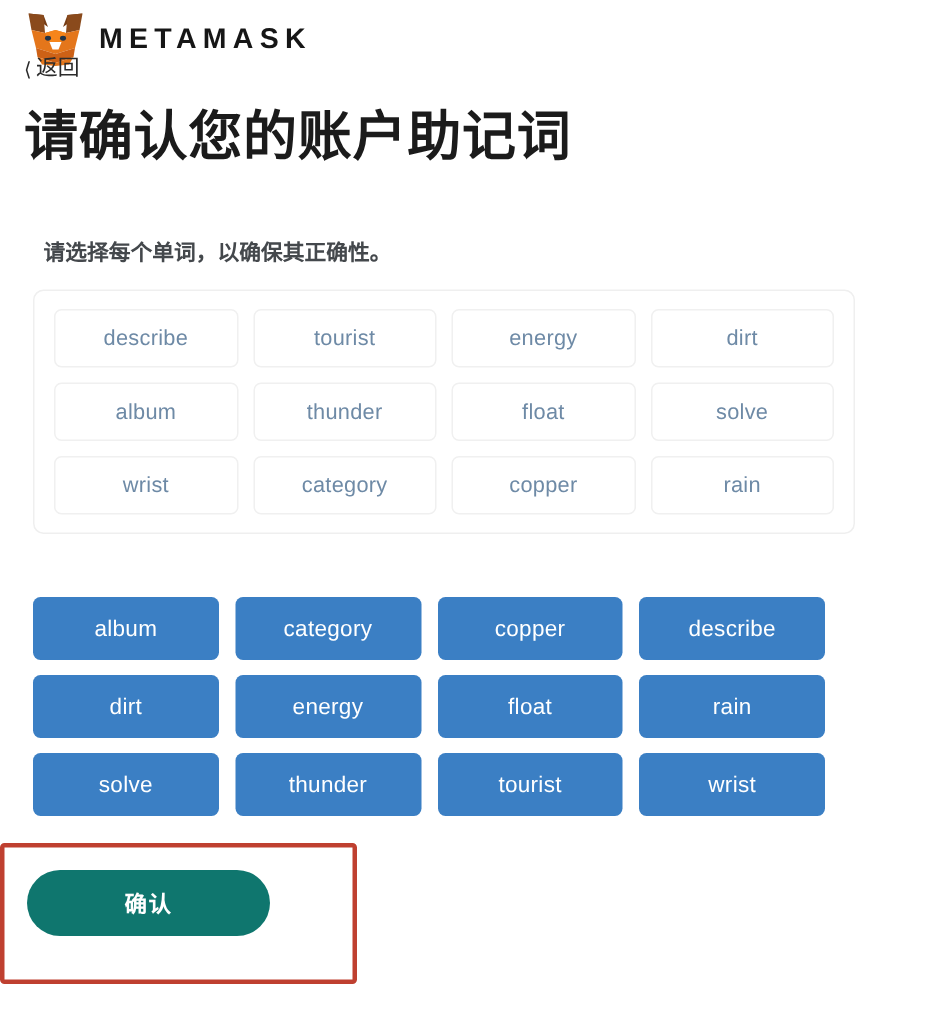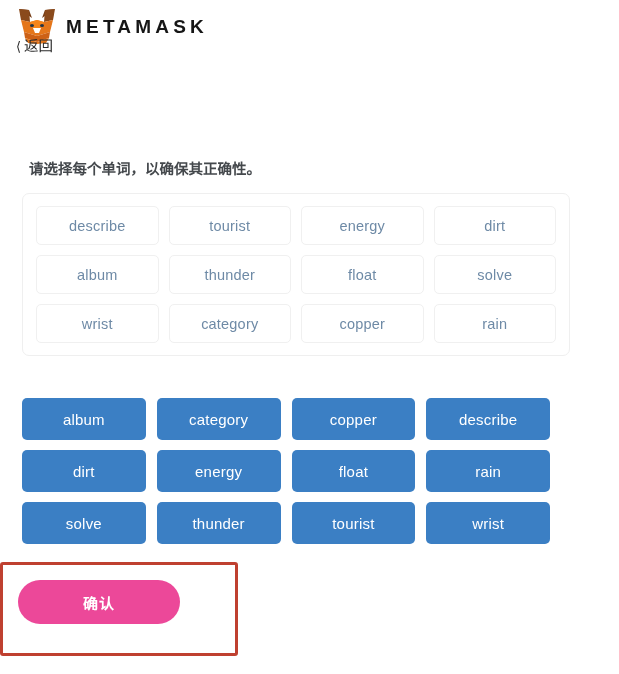--- a/index.html
+++ b/index.html
@@ -173,21 +173,21 @@
     border: 3px solid #bf4030;
     border-radius: 3px;
     pointer-events: none;
   }
   .confirm-btn {
     position: absolute;
     left: 18px;
     top: 580px;
     width: 162px;
     height: 44px;
-    background: #ec4899;
+    background: #0f766e;
     border: none;
     border-radius: 22px;
     color: #ffffff;
     font-family: Liberation Serif, serif;
     font-size: 15px;
     font-weight: 700;
     letter-spacing: 1px;
     cursor: pointer;
     padding: 0;
   }
@@ -212,20 +212,21 @@
       <ellipse cx="25" cy="17.5" rx="2" ry="1.6" fill="#233447"></ellipse>
     </svg>
     <span class="wordmark">METAMASK</span>
   </div>
 
   <div class="back-link">
     <span class="back-chevron">⟨</span>
     <span>返回</span>
   </div>
 
+  <h1 class="page-title">请确认您的账户助记词</h1>
   <p class="page-subtitle">请选择每个单词，以确保其正确性。</p>
 
   <div class="seed-panel">
     <div class="seed-row">
       <div class="seed-chip">describe</div>
       <div class="seed-chip">tourist</div>
       <div class="seed-chip">energy</div>
       <div class="seed-chip">dirt</div>
     </div>
     <div class="seed-row">

